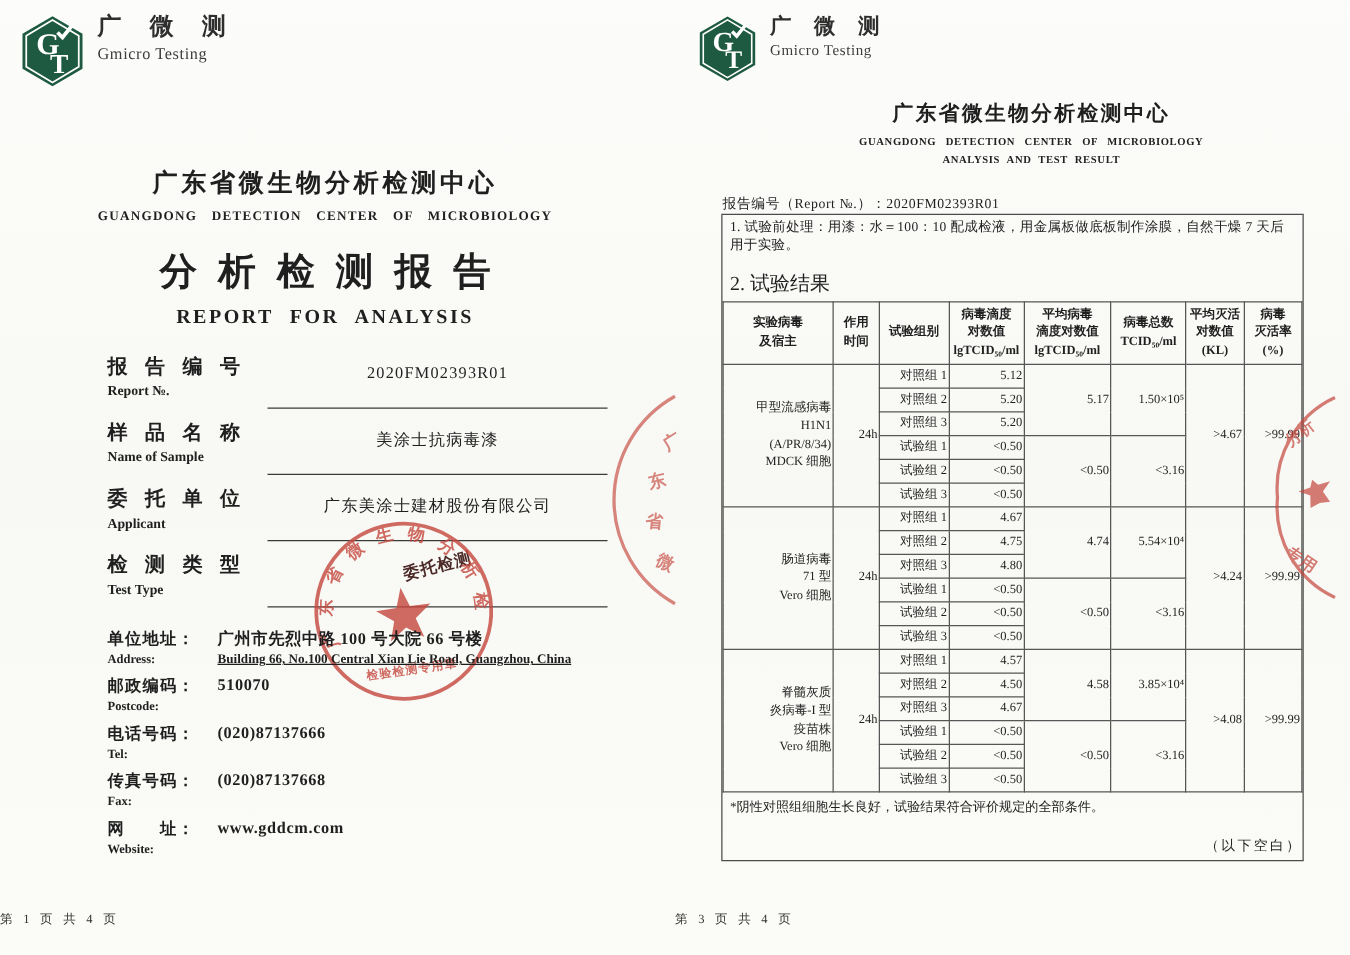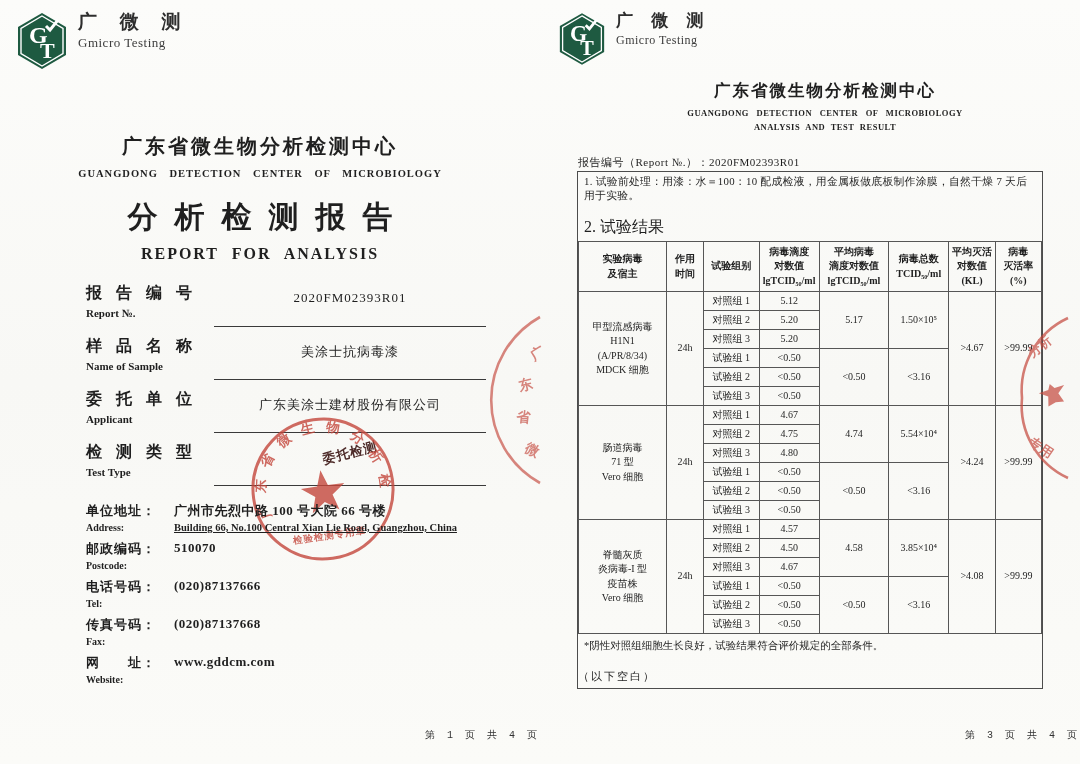--- a/index.html
+++ b/index.html
@@ -34,21 +34,21 @@
 
   
   .contact { position:absolute; left:86px; top:502px; width:430px; font-weight:bold; }
   .c-row { display:flex; margin-bottom:7px; }
   .c-labels { width:88px; flex:none; }
   .c-label-cn { font-size:13px; letter-spacing:1px; }
   .c-label-en { font-size:10px; margin-top:2px;font-family:Liberation Serif, serif; }
   .c-val-cn { font-size:13px; letter-spacing:0.5px; }
   .c-val-en { font-size:10.5px; margin-top:2px;text-decoration:underline; }
 
-  .footer { position:absolute; left:0; right:0; bottom:22px; text-align:right; font-size:10px; letter-spacing:3px; color:#333;font-family:Liberation Mono, monospace; }
+  .footer { position:absolute; left:0; right:0; bottom:22px; text-align:left; font-size:10px; letter-spacing:3px; color:#333; }
 
   
   .stamp-main { position:absolute; left:247px; top:413px; width:152px; height:152px; opacity:0.8; transform:rotate(-8deg); }
 
   
   .head2 { position:absolute; left:45px; right:15px; top:80px; text-align:center; }
   .org-cn2 { font-size:16.5px; font-weight:bold; letter-spacing:2px; }
   .org-en2 { font-size:8.5px; font-weight:bold; letter-spacing:0.5px; word-spacing:5px; margin-top:6px; }
   .res-cn  { font-size:16px; font-weight:bold; letter-spacing:9px; margin-top:2px; text-indent:9px; }
   .res-en  { font-size:8.5px; font-weight:bold; letter-spacing:0.5px; word-spacing:3px; margin-top:4px; }
@@ -57,25 +57,25 @@
 
   .result-box { position:absolute; left:37px; right:37px; top:171px; height:518px; border:1.2px solid #4c4c4c; background:transparent; }
   .pre-line { font-size:10.8px; padding:3px 6px 1px; letter-spacing:0.3px; }
   .res-line { font-size:16px; padding:0 6px 3px;margin-top:13px; }
 
   table.results { width:100%; border-collapse:collapse; table-layout:fixed; font-size:10px; }
   table.results th, table.results td {
     border:1px solid #565656; text-align:center; vertical-align:middle;
     padding:1px 1px; white-space:pre-line; line-height:1.45; }
   table.results th { font-weight:bold; height:50px; }
-  table.results td { height:19px; }
+  table.results td { height:19px;text-align:right; }
   td.virus-cell { line-height:1.6; }
 
   .note-line { font-size:10.5px; padding:5px 6px 0; text-align:left; }
-  .blank-line { font-size:11px; text-align:left; margin-top:16px; letter-spacing:2px; }
+  .blank-line { font-size:11px; text-align:right; margin-top:16px; letter-spacing:2px; }
 
   
   .seal-left  { position:absolute; left:478px; top:295px; opacity:0.65; }
   .seal-right { position:absolute; left:1006px; top:312px; opacity:0.7; }
   .seal-text { fill:#c4473c; font-weight:bold; }
 </style>
 </head>
 <body>
 
 <div class="canvas">

